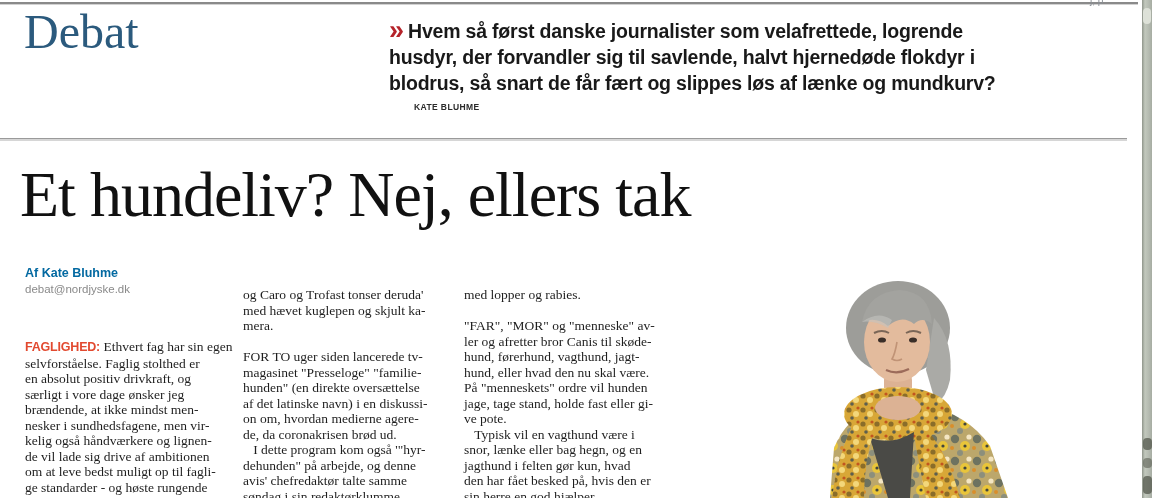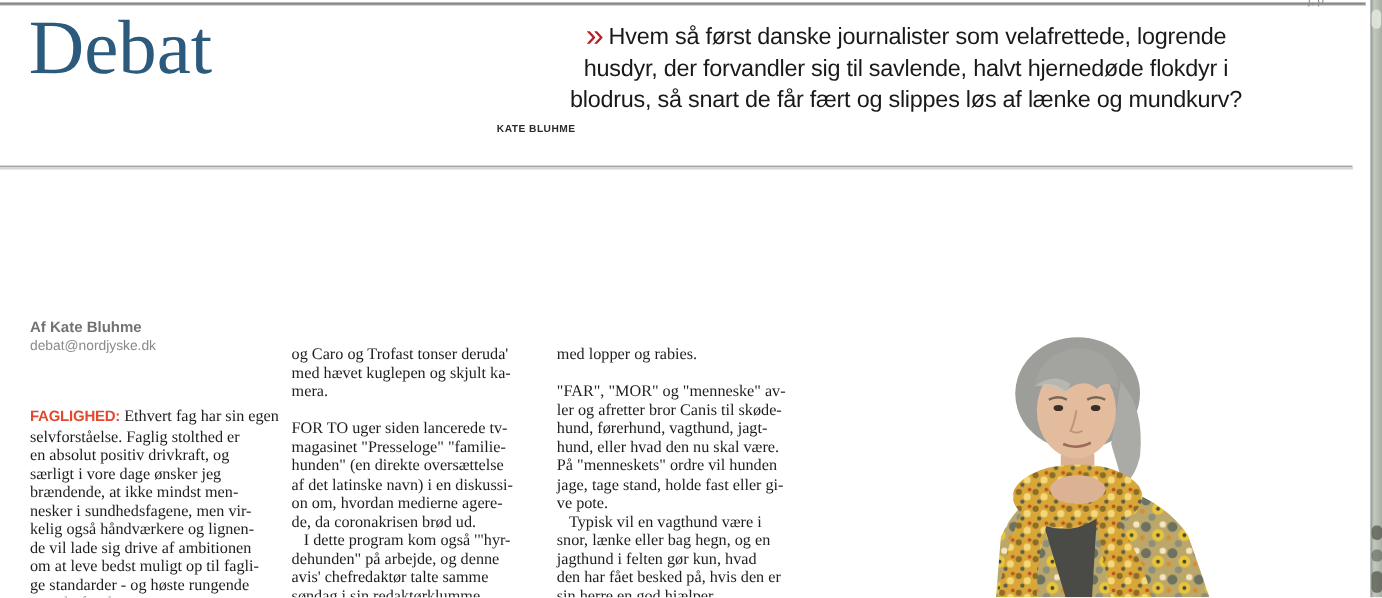--- a/index.html
+++ b/index.html
@@ -9,36 +9,36 @@
   
   .rule-top{position:absolute;left:0;top:2px;width:1138px;height:2px;background:#8a8a8a;
             border-bottom:1px solid #d2d2d2;}
   .rule-mid{position:absolute;left:0;top:138px;width:1127px;height:1px;background:#9a9a9a;
             border-bottom:2px solid #d6d6d6;}
 
   .corner-fragment{position:absolute;left:1090px;top:-5px;font-size:10px;color:#8a8f95;}
 
   
   .masthead{position:absolute;left:24px;top:8px;font-family:"Liberation Serif",serif;
-            font-size:64px;color:#2b5a7d;letter-spacing:0px;line-height:1;}
+            font-size:48px;color:#2b5a7d;letter-spacing:0px;line-height:1;}
   .contact{position:absolute;left:25px;top:97px;font-size:10.5px;line-height:15px;color:#777;}
   .contact b{color:#1c1c1c;}
 
   
-  .pull-quote{position:absolute;left:399px;top:18px;width:712px;white-space:pre-line;
-              font-weight:normal;font-size:19.5px;line-height:26px;color:#191919;letter-spacing:-0.2px;text-align:center;}
+  .pull-quote{position:absolute;left:389px;top:18px;width:712px;white-space:pre-line;
+              font-weight:bold;font-size:19.5px;line-height:26px;color:#191919;letter-spacing:-0.2px;}
   .quote-mark{color:#b5232a;font-size:27px;line-height:20px;margin-right:7px;
               display:inline-block;position:relative;top:1px;letter-spacing:-3px;}
   .quote-attrib{position:absolute;left:401px;top:102px;font-size:8.5px;font-weight:bold;
                 color:#2b2b2b;letter-spacing:0.4px;margin-left:13px;}
 
   
   .headline{position:absolute;left:20px;top:158px;font-family:"Liberation Serif",serif;
             font-size:64px;color:#111;white-space:nowrap;letter-spacing:-1px;}
-  .byline{position:absolute;left:25px;top:266px;font-size:12.5px;font-weight:bold;color:#737373;}
+  .byline{position:absolute;left:25px;top:266px;font-size:12.5px;font-weight:bold;color:#0369a1;}
   .byline-email{position:absolute;left:25px;top:283px;font-size:11.5px;color:#8a8a8a;}
 
   .col{position:absolute;font-family:"Liberation Serif",serif;font-size:13.5px;
        line-height:15.5px;color:#1e1e1e;white-space:pre-line;margin-top:21px;}
   .col1{left:25px;top:318px;width:220px;}
   .col2{left:243px;top:266px;width:220px;}
   .col3{left:464px;top:266px;width:222px;}
   .lead-label{font-family:"Liberation Sans",sans-serif;font-weight:bold;font-size:12.5px;
               color:#e2492f;letter-spacing:-0.2px;text-align:center;}
 
@@ -67,20 +67,21 @@
   <div class="masthead">Debat</div>
 
 
   <div class="pull-quote"><span class="quote-mark">»</span><span>Hvem så først danske journalister som velafrettede, logrende
 husdyr, der forvandler sig til savlende, halvt hjernedøde flokdyr i
 blodrus, så snart de får fært og slippes løs af lænke og mundkurv?</span></div>
   <div class="quote-attrib">KATE BLUHME</div>
 
   <div class="rule-mid"></div>
 
+  <div class="headline">Et hundeliv? Nej, ellers tak</div>
   <div class="byline">Af Kate Bluhme</div>
   <div class="byline-email">debat@nordjyske.dk</div>
 
   <div class="col col1"><span class="lead-label">FAGLIGHED:</span><span> Ethvert fag har sin egen
 selvforståelse. Faglig stolthed er
 en absolut positiv drivkraft, og
 særligt i vore dage ønsker jeg
 brændende, at ikke mindst men-
 nesker i sundhedsfagene, men vir-
 kelig også håndværkere og lignen-

